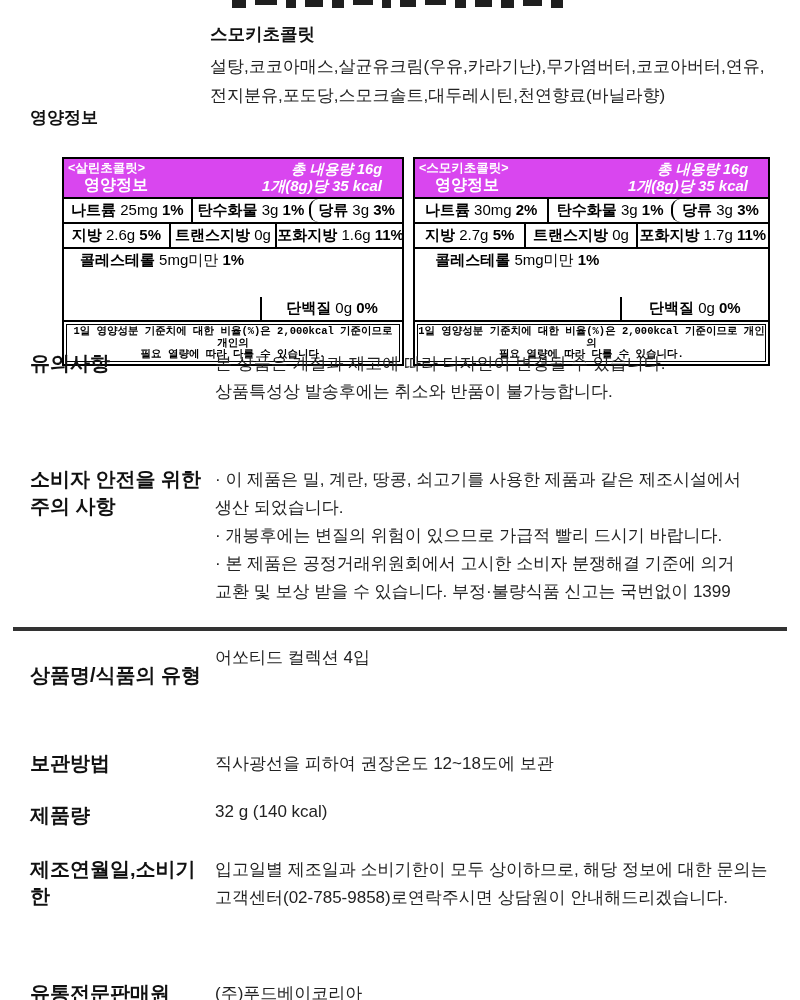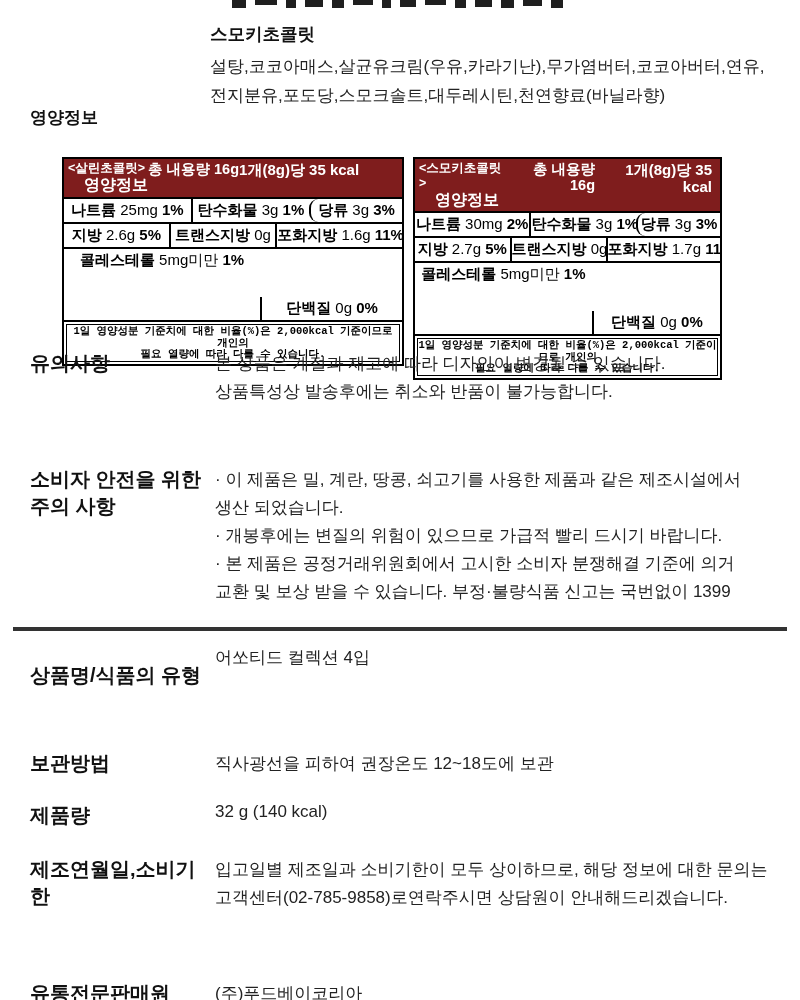--- a/index.html
+++ b/index.html
@@ -12,26 +12,26 @@
   .remnant{position:absolute;top:0;left:232px;height:9px;display:flex;align-items:flex-start;gap:9px;}
   .remnant i{display:block;background:#1f1f1f;}
   
   .prod-heading{position:absolute;top:22px;left:210px;font-size:17.5px;font-weight:bold;color:#111;}
   .ingredients{position:absolute;top:52px;left:210px;width:575px;font-size:17px;line-height:29px;color:#222;white-space:pre-line;}
   
   .section-heading{position:absolute;top:106px;left:30px;font-size:17px;font-weight:bold;color:#111;}
   
   .ntable{position:absolute;top:157px;background:#fff;border:2px solid #000;box-sizing:border-box;}
   .ntable.left{left:62px;width:342px;}
-  .ntable.right{left:413px;width:309px;}
-  .nheader{background:#7f1d1d;color:#fff;display:flex;align-items:flex-start;padding:2px 8px 3px 4px;min-height:33px;}
+  .ntable.right{left:413px;width:357px;}
+  .nheader{background:#d946ef;color:#fff;display:flex;justify-content:space-between;align-items:flex-start;padding:2px 20px 3px 4px;min-height:33px;}
   .nh-left{display:flex;flex-direction:column;}
   .nh-variety{font-size:12.5px;font-weight:bold;line-height:15px;}
   .nh-title{font-size:16px;font-weight:bold;line-height:17px;padding-left:16px;}
-  .nh-right{text-align:right;display:flex;flex-direction:row;}
+  .nh-right{text-align:right;display:flex;flex-direction:column;font-style:italic;}
   .nh-total{font-size:14.5px;font-weight:bold;line-height:16px;}
   .nh-per{font-size:15px;font-weight:bold;line-height:17px;}
   .nrow{display:flex;border-top:2px solid #000;}
   .ncell{box-sizing:border-box;height:23px;line-height:21px;text-align:center;font-size:15px;white-space:nowrap;overflow:hidden;border-left:2px solid #000;}
   .ncell:first-child{border-left:none;}
   .nrow1 .ncell:nth-child(1){width:37.5%;}
   .nrow1 .ncell:nth-child(2){width:35%;text-align:center;}
   .nrow1 .ncell:nth-child(3){width:27.5%;border-radius:9px;}
   .nrow2 .ncell:nth-child(1){width:31%;}
   .nrow2 .ncell:nth-child(2){width:31.5%;}

